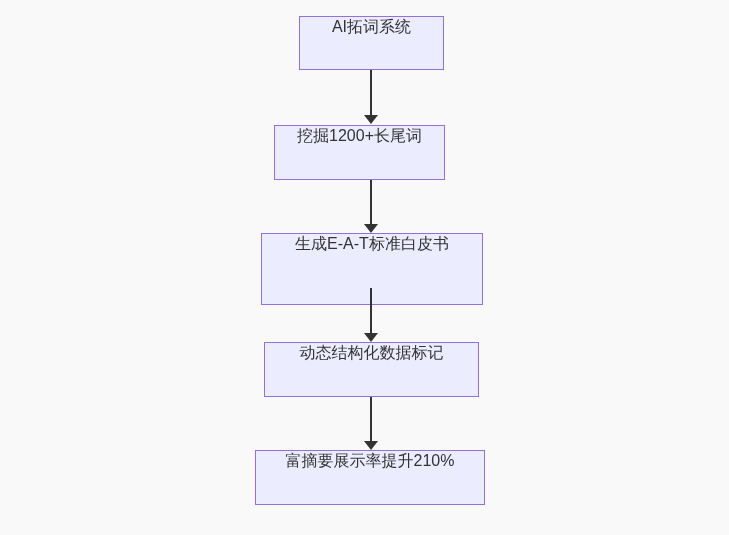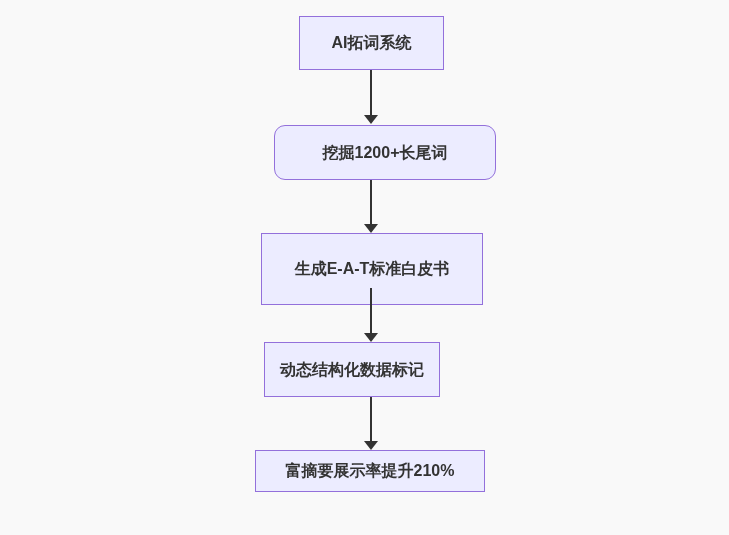--- a/index.html
+++ b/index.html
@@ -16,33 +16,32 @@
     overflow: hidden;
   }
   .node {
     position: absolute;
     box-sizing: border-box;
     background: #ECECFF;
     border: 1px solid #9370DB;
     color: #333333;
     font-size: 16px;
     display: flex;
-    align-items: center;
+    align-items: flex-start;
     justify-content: center;
     text-align: center;
     line-height: 1.2;
-    font-weight: bold;
   }
   .node span { white-space: nowrap; }
   
   .n1 { left: 299px; top: 16px;  width: 145px; height: 54px; }
-  .n2 { left: 274px; top: 125px; width: 222px; height: 55px; border-radius: 11px; }
+  .n2 { left: 274px; top: 125px; width: 171px; height: 55px; }
   .n3 { left: 261px; top: 233px; width: 222px; height: 72px; }
-  .n4 { left: 264px; top: 342px; width: 176px; height: 55px; }
-  .n5 { left: 255px; top: 450px; width: 230px; height: 42px; }
+  .n4 { left: 264px; top: 342px; width: 215px; height: 55px; }
+  .n5 { left: 255px; top: 450px; width: 230px; height: 55px; }
 
   .edge {
     position: absolute;
     left: 364px;
     width: 14px;
   }
   .e1 { top: 70px;  height: 54px; }
   .e2 { top: 180px; height: 53px; }
   .e3 { top: 288px; height: 54px; }
   .e4 { top: 397px; height: 53px; }

